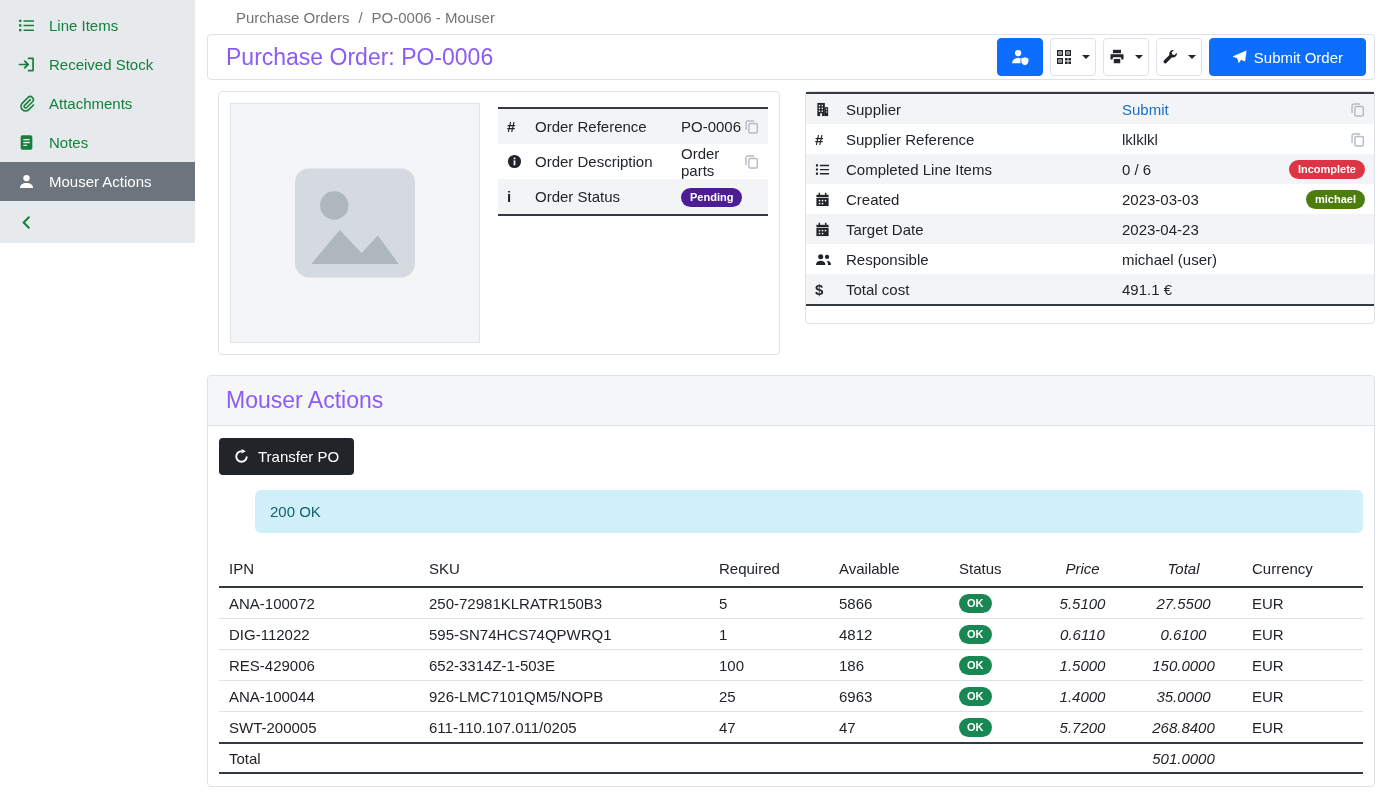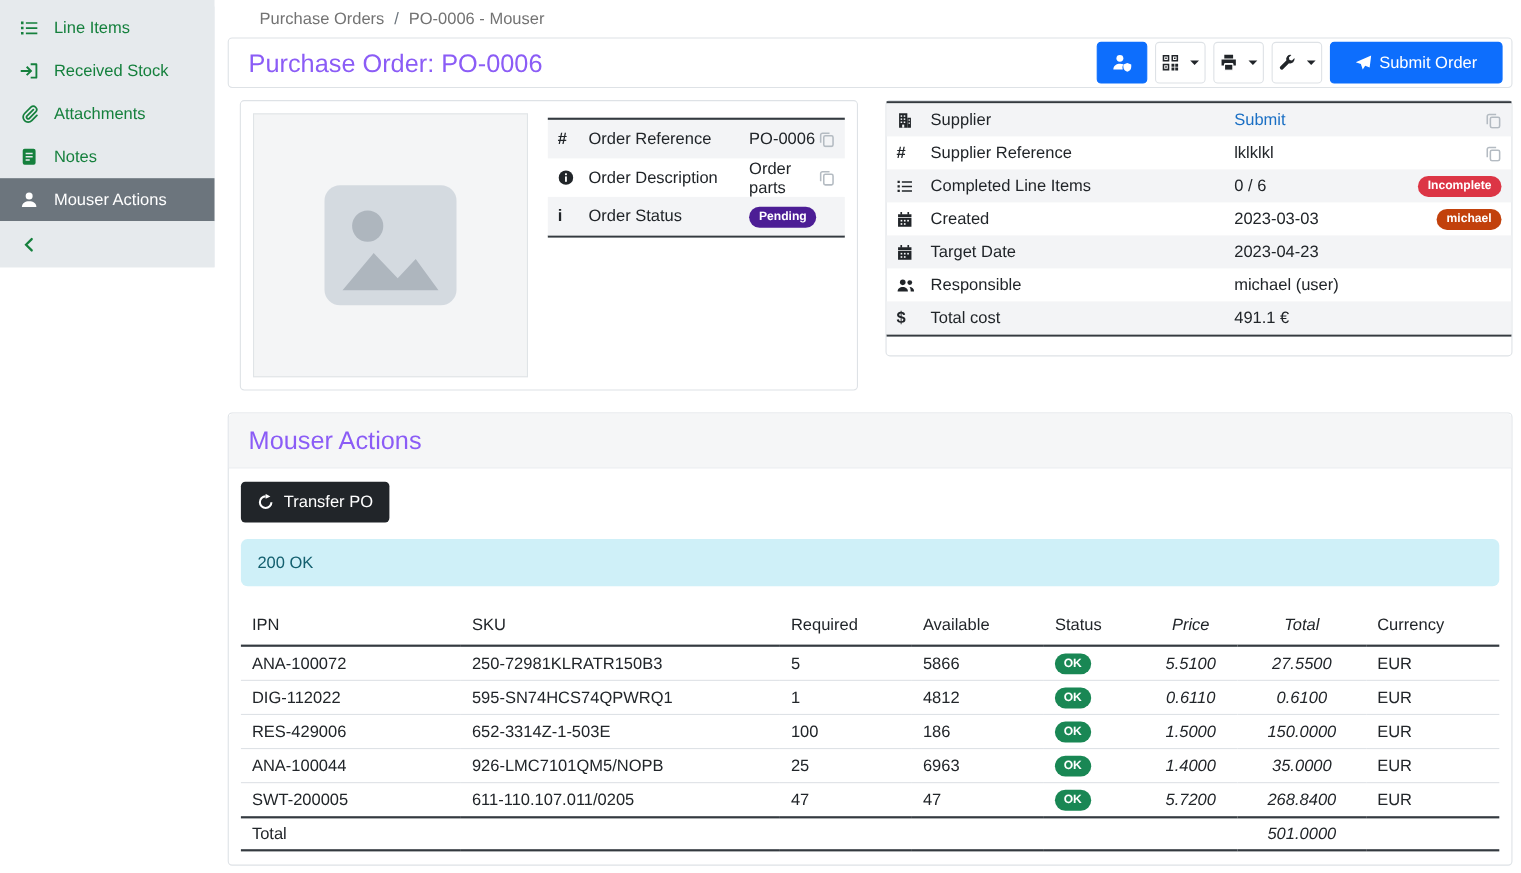--- a/index.html
+++ b/index.html
@@ -54,32 +54,32 @@
   .right-kv .k { flex:0 0 276px; }
   .kv-row .v { flex:1; }
   .kv-row .trail { margin-left:auto; display:flex; align-items:center; }
   .copy { color:#b4bbc2; cursor:pointer; display:inline-flex; }
   a.vlink { color:#1a6fc4; text-decoration:none; cursor:pointer; }
 
   .badge { display:inline-block; border-radius:10px; padding:4px 9px; font-size:11px;
     font-weight:700; color:#fff; line-height:1; }
   .badge.gray  { background:#4c1d95; }
   .badge.red   { background:#dc3545; }
-  .badge.black { background:#c2410c; }
+  .badge.black { background:#4d7c0f; }
   .badge.green { background:#198754; padding:4px 8px; }
 
   
   .plugin-card { margin-top:20px; border:1px solid #dee2e6; border-radius:4px; background:#fff; }
   .plugin-header { padding:11px 18px; background:#f5f6f7; border-bottom:1px solid #dee2e6;
     border-radius:4px 4px 0 0; }
   .plugin-body { padding:12px 11px; }
   .btn-dark { background:#212529; color:#fff; border:none; border-radius:4px; height:37px;
     padding:0 15px; font-size:15px; display:inline-flex; align-items:center; gap:9px; cursor:pointer; }
   .alert { margin-top:15px; background:#cff0f8; color:#14606f; border-radius:6px;
-    padding:13px 15px; }
+    padding:13px 15px;margin-left:36px; }
 
   table.data { width:100%; border-collapse:collapse; margin-top:21px; }
   .data th { text-align:left; font-weight:400; padding:6px 10px 9px; border-bottom:2px solid #343a40; }
   .data td { padding:5px 10px; border-bottom:1px solid #dee2e6; height:30px; }
   .data th.num, .data td.num { text-align:center;font-style:italic; }
   .data tr.footer td { border-top:2px solid #343a40; border-bottom:2px solid #343a40; }
 
   svg { display:block; }
 </style>
 </head>

